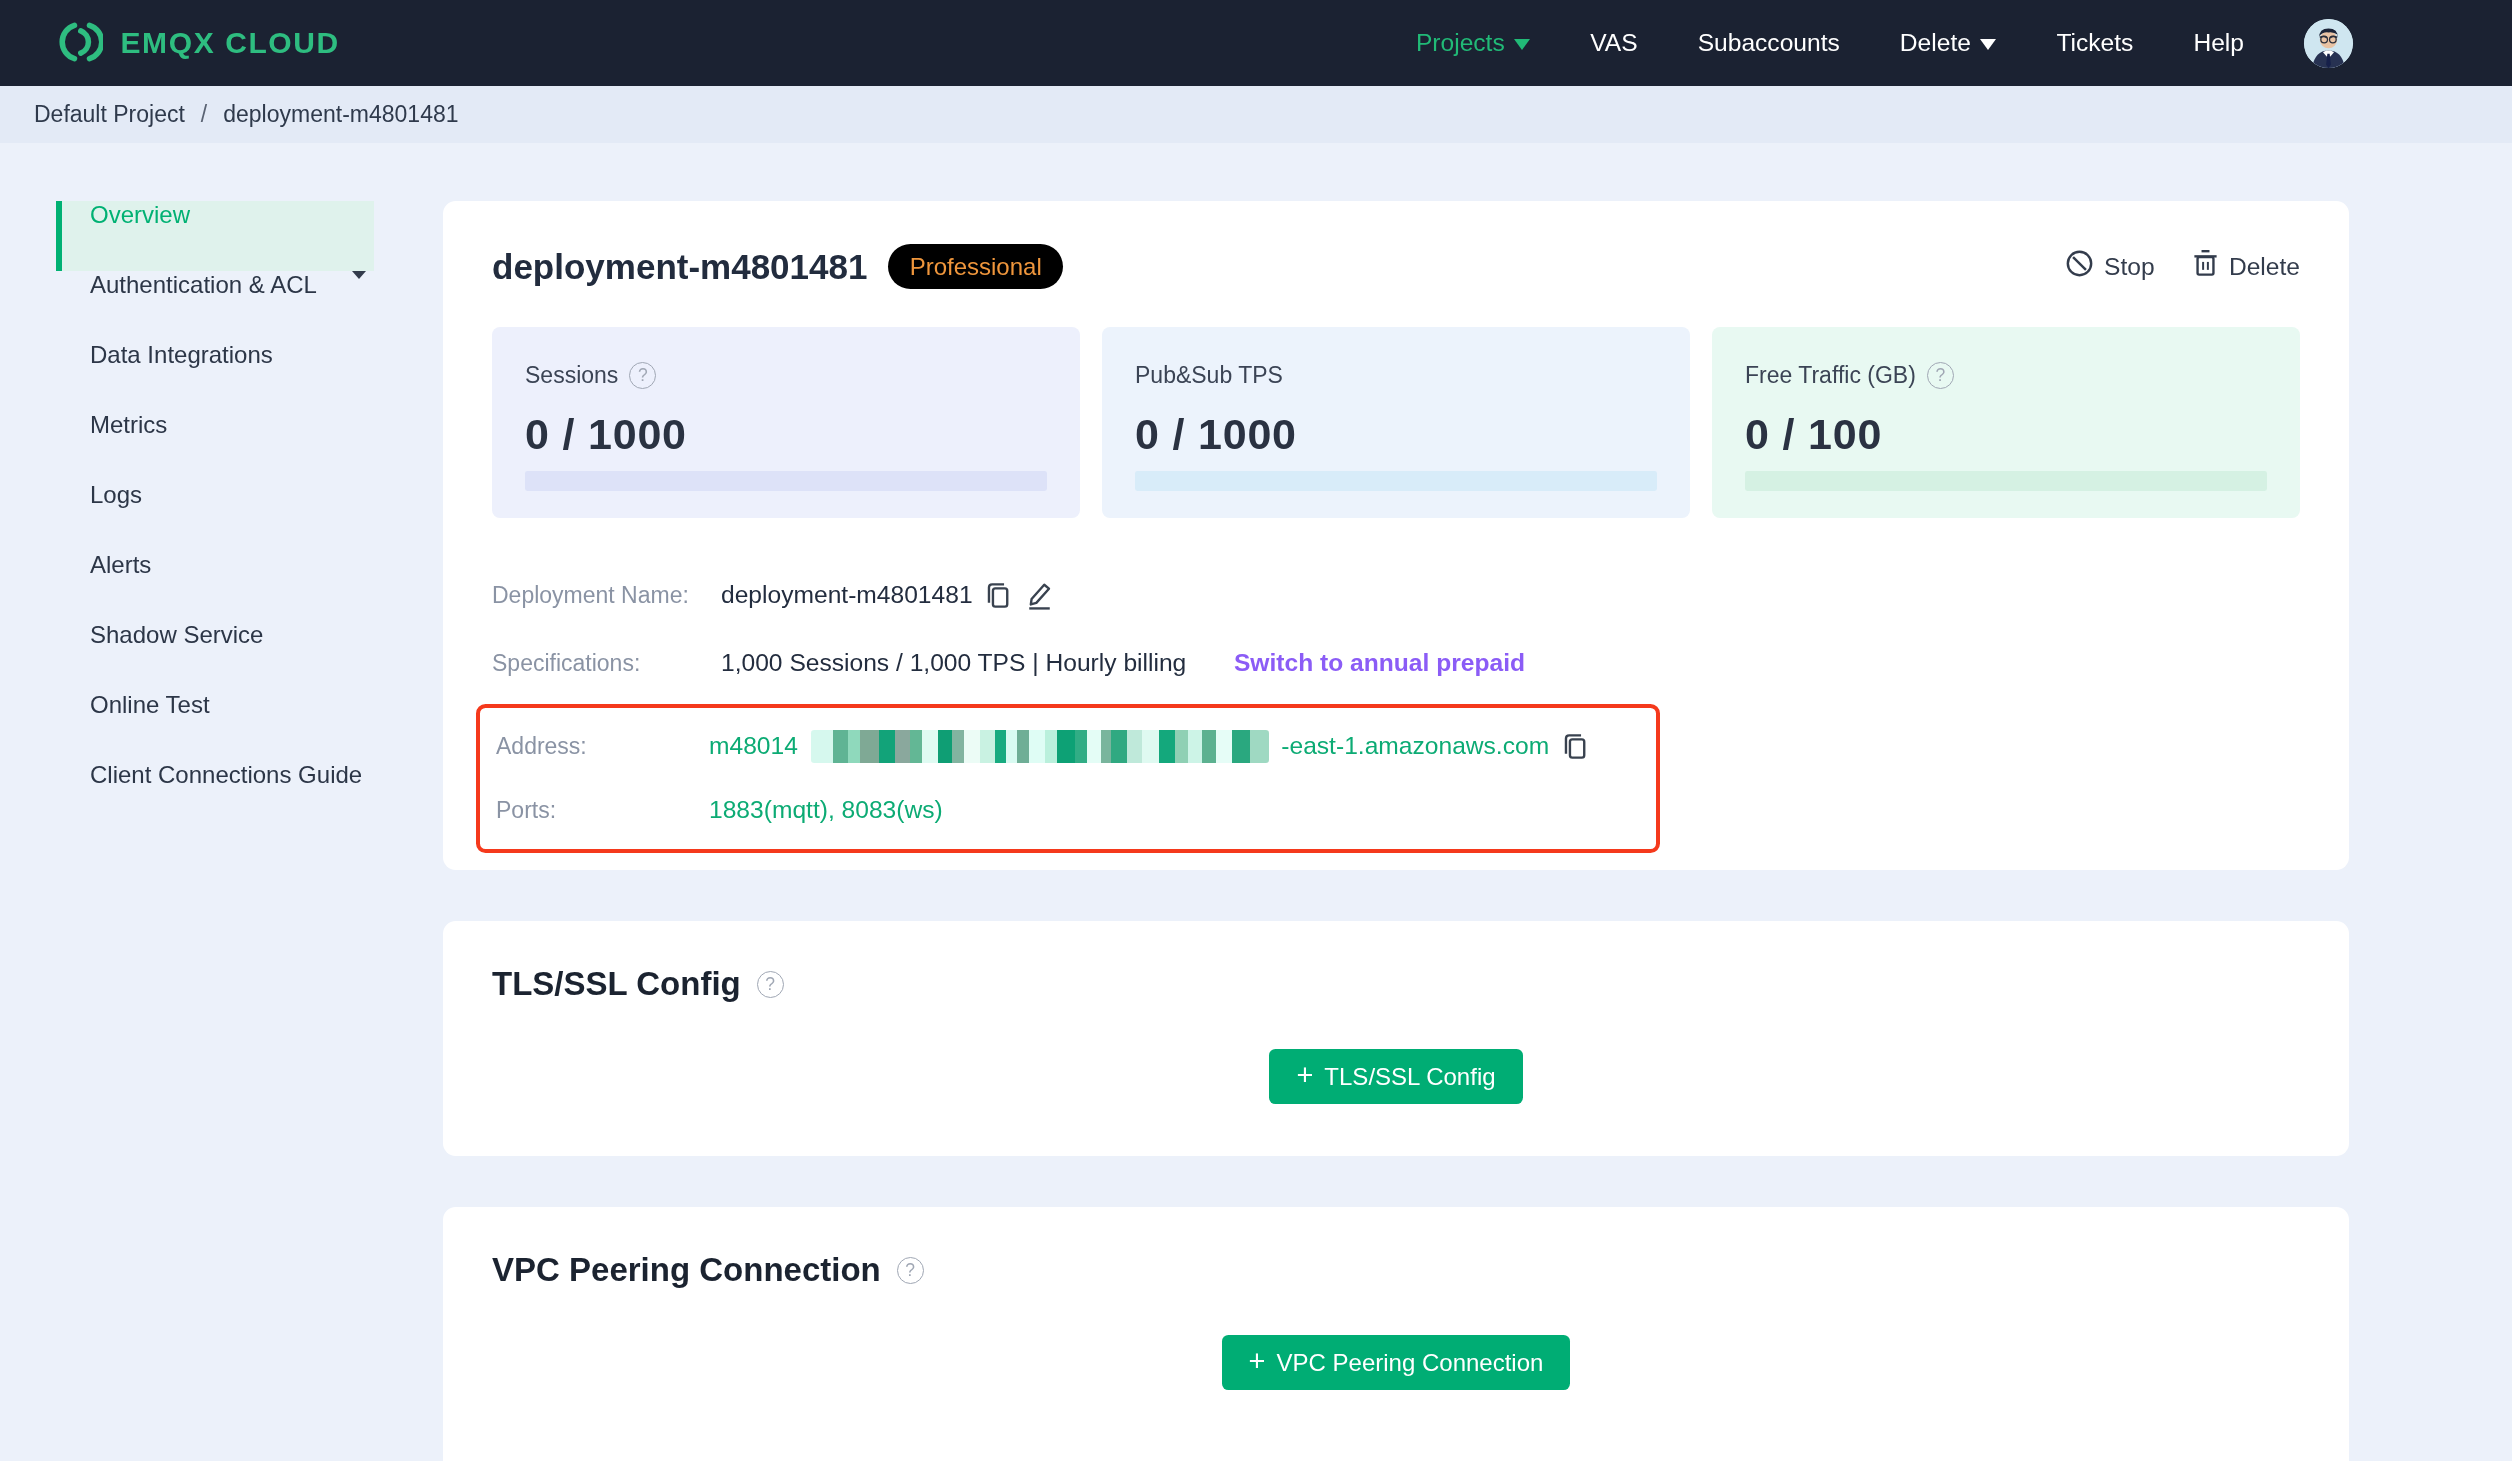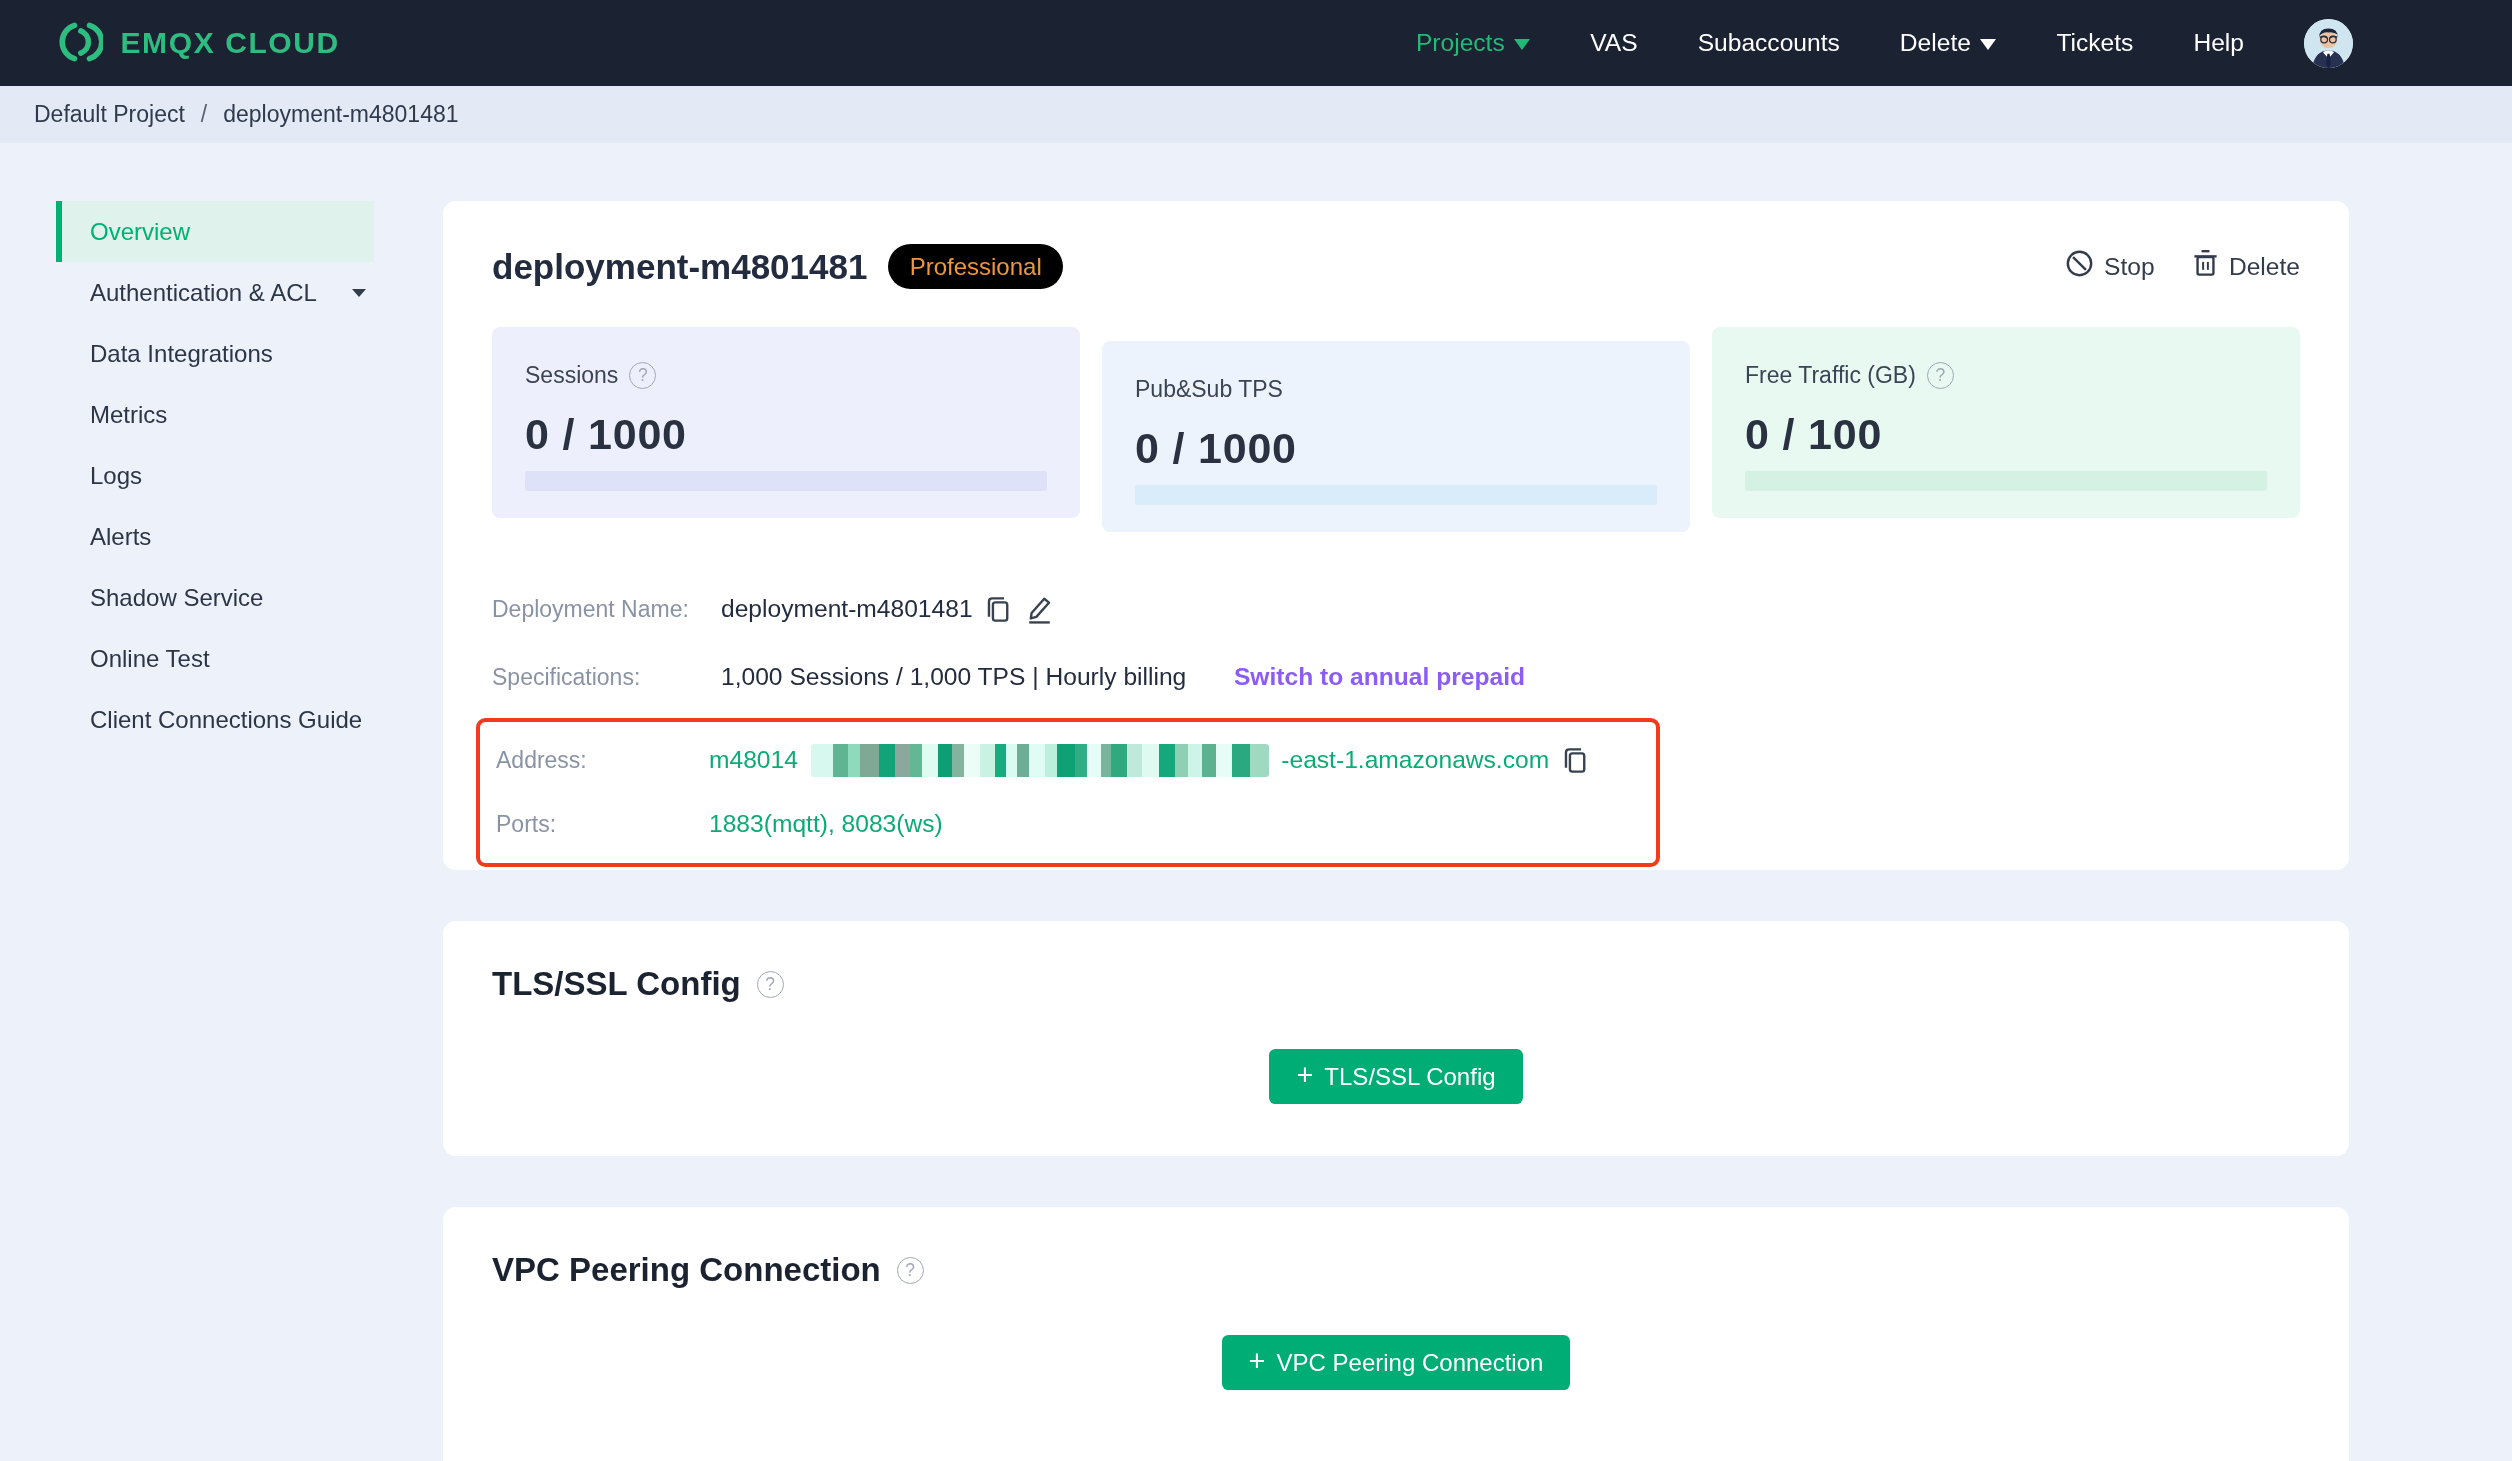--- a/index.html
+++ b/index.html
@@ -16,21 +16,21 @@
   .caret { width:0; height:0; border-left:8.7px solid transparent; border-right:8.7px solid transparent; border-top:11px solid currentColor; display:inline-block; margin-top:3.2px; }
   .avatar { width:49px; height:49px; border-radius:50%; overflow:hidden; background:#cfe6f0; flex:none; }
 
   
   .breadcrumb { height:57px; background:#e3eaf6; display:flex; align-items:center; gap:16px; padding:0 34px; font-size:23px; color:#2f3a4c; }
   .crumb-sep { color:#5a6373; }
 
   
   .layout { display:flex; align-items:flex-start; padding-top:58px; }
   .sidebar { width:443px; flex:none; }
-  .side-item { height:61px; display:flex; align-items:center; margin:0 69px 0 56px; padding-left:28px; border-left:6.4px solid transparent; font-size:24px; color:#2c3647; cursor:pointer; }
+  .side-item { height:70px; display:flex; margin:0 69px 0 56px; padding-left:28px; border-left:6.4px solid transparent; font-size:24px; color:#2c3647; cursor:pointer; }
   .side-item.active { background:#dff2ec; border-left-color:#00b173; color:#00b173; }
   .side-item .caret-sm { width:0;height:0;border-left:7.2px solid transparent;border-right:7.2px solid transparent;border-top:8.7px solid #333c4c; margin-left:auto; margin-right:8px; }
 
   .main { flex:1; margin-right:163px; }
   .card { background:#ffffff; border-radius:12.7px; }
 
   
   .card-deploy { padding:43px 49px 0 49px; height:669px; }
   .title-row { display:flex; align-items:center; }
   .deploy-title { font-size:35px; font-weight:700; color:#222c3e; }
@@ -39,21 +39,21 @@
   .action-btn { display:flex; align-items:center; gap:10.3px; font-size:24.6px; color:#333c4c; cursor:pointer; }
 
   .stats-row { display:flex; gap:22px; margin-top:38px; }
   .stat { flex:1; height:191px; border-radius:8px; padding:35px 33px 27px 33px; display:flex; flex-direction:column; }
   .stat-label { font-size:23px; color:#3b4455; display:flex; align-items:center; gap:11px; }
   .stat-value { font-size:43px; font-weight:700; color:#2a3242; margin-top:20.7px; letter-spacing:0.8px; }
   .stat-bar { margin-top:auto; height:20px; border-radius:2.4px; }
   .stat-instance { background:#e7f7f7; }
   .stat-sessions { background:#edf0fc; }
   .stat-sessions .stat-bar { background:#dde2f8; }
-  .stat-tps { background:#ecf3fc;margin-top:14px; }
+  .stat-tps { background:#ecf3fc; }
   .stat-tps .stat-bar { background:#d8ecf9; }
   .stat-traffic { background:#e8f9f2; }
   .stat-traffic .stat-bar { background:#d5f1e3; }
   .status-line { display:flex; align-items:center; gap:16px; margin-top:20.7px; }
   .status-text { font-size:26px; font-weight:700; color:#1d2636; }
   .created-at { margin-top:22px; font-size:23px; color:#232d3f; }
   .check-circle { width:35px; height:35px; border-radius:50%; background:#00b173; display:flex; align-items:center; justify-content:center; flex:none; }
 
   .qmark { width:27px; height:27px; border-radius:50%; border:1.6px solid #a0a7b4; color:#a0a7b4; font-size:17.5px; display:inline-flex; align-items:center; justify-content:center; flex:none; }
 

